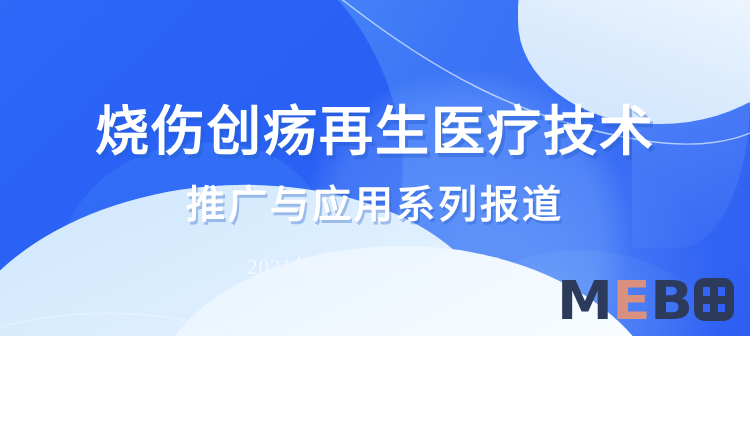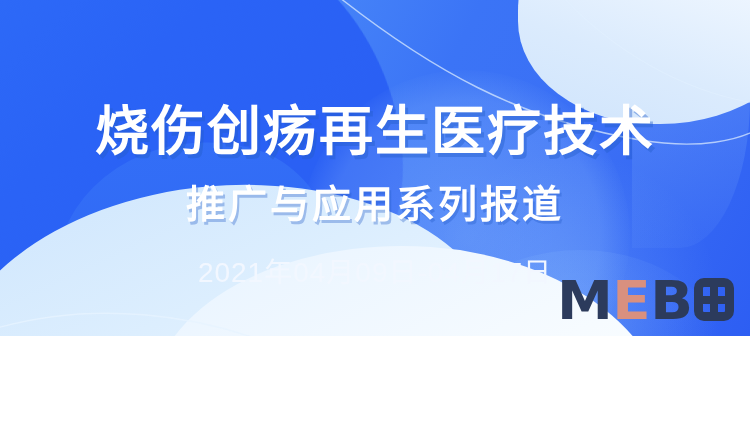--- a/index.html
+++ b/index.html
@@ -187,25 +187,25 @@
     color: #ffffff;
     letter-spacing: 3px;
     white-space: nowrap;
     text-shadow: 2px 3px 0 rgba(36, 92, 200, 0.34);
     font-family: "DejaVu Sans", "Liberation Sans", sans-serif;
     text-align: center;
   }
 
   .daterange {
     margin: 24px 0 10px 0;
-    font-size: 28px;
+    font-size: 21px;
     letter-spacing: 1px;
     color: #f2f7ff;
     white-space: nowrap;
-    font-family: Liberation Sans, sans-serif;
+    font-family: Liberation Serif, serif;
   }
 
   
   .logo {
     position: absolute;
     right: 16px;
     bottom: 14px;
     display: flex;
     align-items: flex-end;
     gap: 2px;

